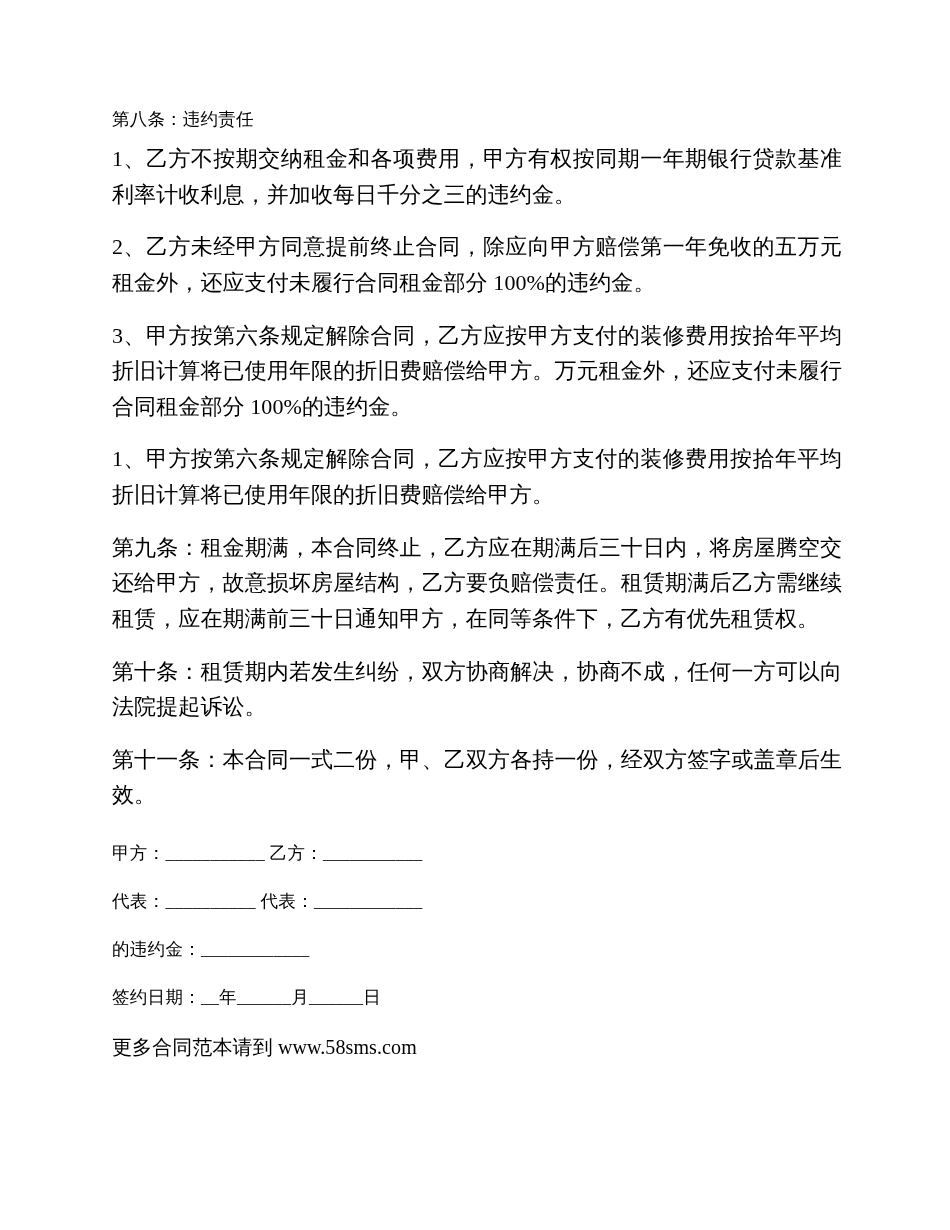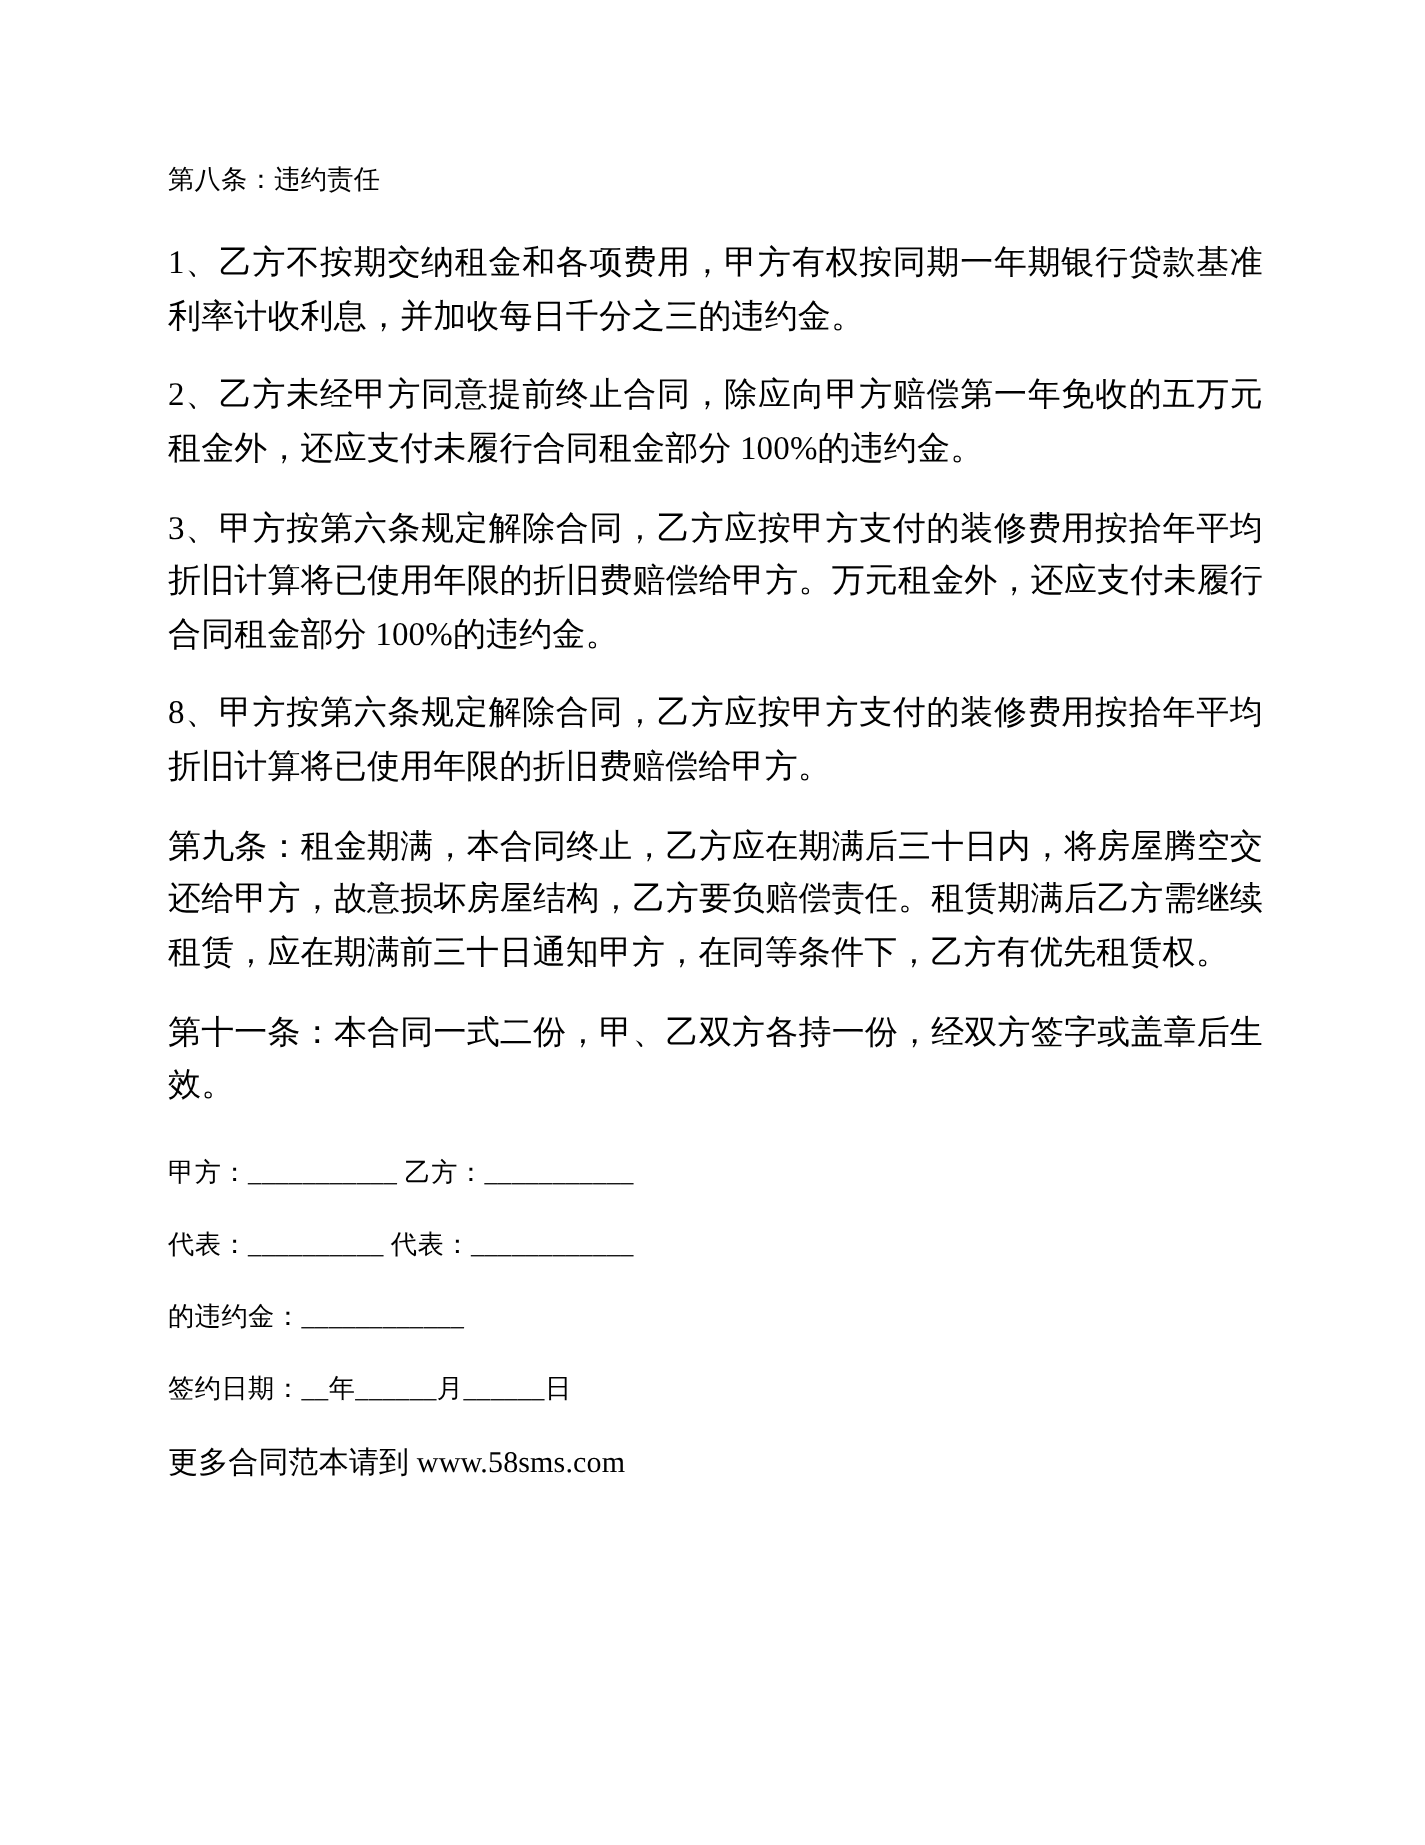--- a/index.html
+++ b/index.html
@@ -28,21 +28,21 @@
     font-size: 22px;
     line-height: 1.62;
     margin: 0 0 17px 0;
     text-align: justify;
     text-justify: inter-ideograph;
     letter-spacing: 0.1px;
   }
   .heading {
     font-size: 17.5px;
     line-height: 1.6;
-    margin: 0 0 24px 0;
+    margin: 0 0 8px 0;
     letter-spacing: 0.2px;
   }
   .sig-line {
     font-size: 17.5px;
     line-height: 1.6;
     margin: 0 0 20px 0;
     letter-spacing: 0.3px;
   }
   .sig-block {
     margin-top: 26px;
@@ -58,22 +58,23 @@
 <body>
 
 <div class="page">
   <div class="doc-body">
 
     <p class="heading">第八条：违约责任</p>
 
     <p class="para">1、乙方不按期交纳租金和各项费用，甲方有权按同期一年期银行贷款基准利率计收利息，并加收每日千分之三的违约金。</p>
     <p class="para">2、乙方未经甲方同意提前终止合同，除应向甲方赔偿第一年免收的五万元租金外，还应支付未履行合同租金部分 100%的违约金。</p>
     <p class="para">3、甲方按第六条规定解除合同，乙方应按甲方支付的装修费用按拾年平均折旧计算将已使用年限的折旧费赔偿给甲方。万元租金外，还应支付未履行合同租金部分 100%的违约金。</p>
-    <p class="para">8、甲方按第六条规定解除合同，乙方应按甲方支付的装修费用按拾年平均折旧计算将已使用年限的折旧费赔偿给甲方。</p>
+    <p class="para">1、甲方按第六条规定解除合同，乙方应按甲方支付的装修费用按拾年平均折旧计算将已使用年限的折旧费赔偿给甲方。</p>
     <p class="para">第九条：租金期满，本合同终止，乙方应在期满后三十日内，将房屋腾空交还给甲方，故意损坏房屋结构，乙方要负赔偿责任。租赁期满后乙方需继续租赁，应在期满前三十日通知甲方，在同等条件下，乙方有优先租赁权。</p>
+    <p class="para">第十条：租赁期内若发生纠纷，双方协商解决，协商不成，任何一方可以向法院提起诉讼。</p>
     <p class="para">第十一条：本合同一式二份，甲、乙双方各持一份，经双方签字或盖章后生效。</p>
 
     <div class="sig-block">
       <p class="sig-line">甲方：___________  乙方：___________</p>
       <p class="sig-line">代表：__________  代表：____________</p>
       <p class="sig-line">的违约金：____________</p>
       <p class="sig-line">签约日期：__年______月______日</p>
     </div>
 
     <p class="footer-note">更多合同范本请到 www.58sms.com</p>

